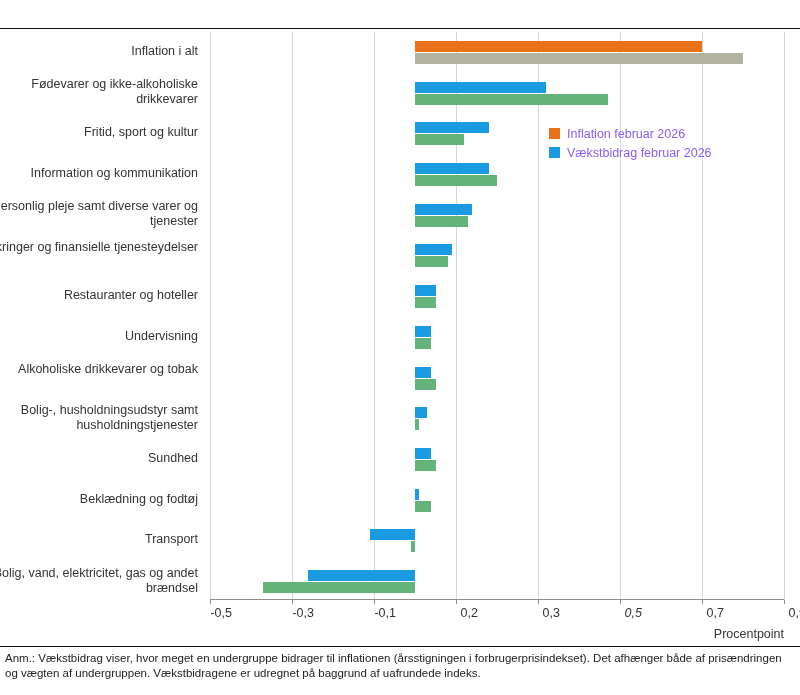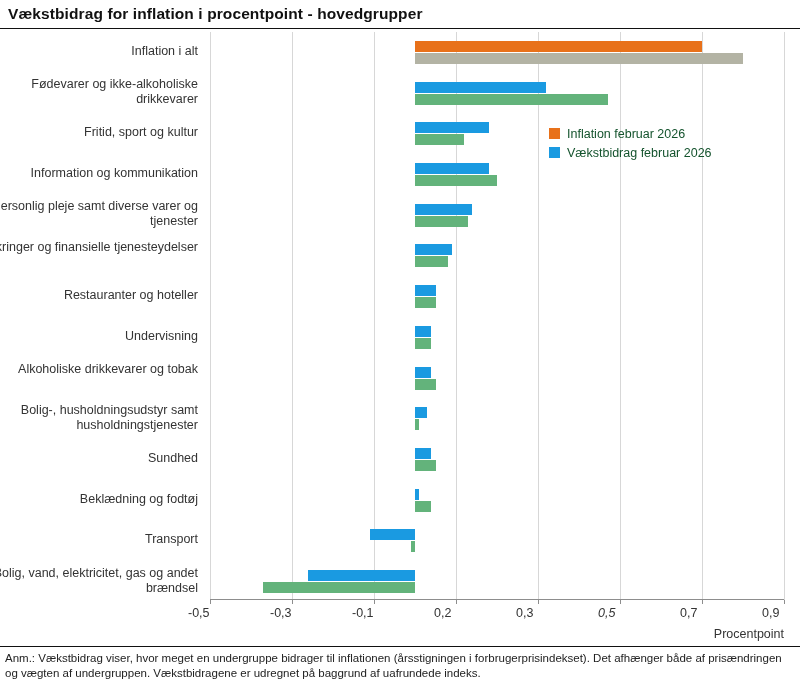--- a/index.html
+++ b/index.html
@@ -73,21 +73,21 @@
     top: 600px;
     width: 1px;
     height: 4px;
     background: #8d8d8d;
   }
   .tick-label {
     position: absolute;
     top: 606px;
     font-size: 12.5px;
     color: #333333;
-    text-align: left;
+    text-align: right;
     width: 44px;
     margin-left: -22px;
   }
   .axis-title {
     position: absolute;
     right: 16px;
     top: 627px;
     font-size: 12.5px;
     color: #333333;
   }
@@ -108,21 +108,21 @@
   .bar.c-orange { background: #e8711a; }
   .bar.c-gray   { background: #b3b3a4; }
   .bar.c-blue   { background: #1a9ae1; }
   .bar.c-green  { background: #63b37b; }
   
   .legend {
     position: absolute;
     left: 549px;
     top: 124px;
     font-size: 12.5px;
-    color: #14532d;
+    color: #8b5cf6;
   }
   .legend-row {
     display: flex;
     align-items: center;
     height: 19px;
   }
   .legend-swatch {
     width: 11px;
     height: 11px;
     margin-right: 7px;
@@ -145,21 +145,20 @@
     font-size: 11.5px;
     color: #222222;
     line-height: 15px;
   }
 </style>
 </head>
 <body>
 
 <div id="root">
 
-  <div class="title">Vækstbidrag for inflation i procentpoint - hovedgrupper</div>
   <div class="title-rule"></div>
 
   <div class="plot-wrap">
     <div class="plot" id="plot">
         <div class="gridline" style="left: 0px;"></div>
         <div class="gridline" style="left: 82px;"></div>
         <div class="gridline" style="left: 164px;"></div>
         <div class="gridline" style="left: 246px;"></div>
         <div class="gridline" style="left: 328px;"></div>
         <div class="gridline" style="left: 410px;"></div>

